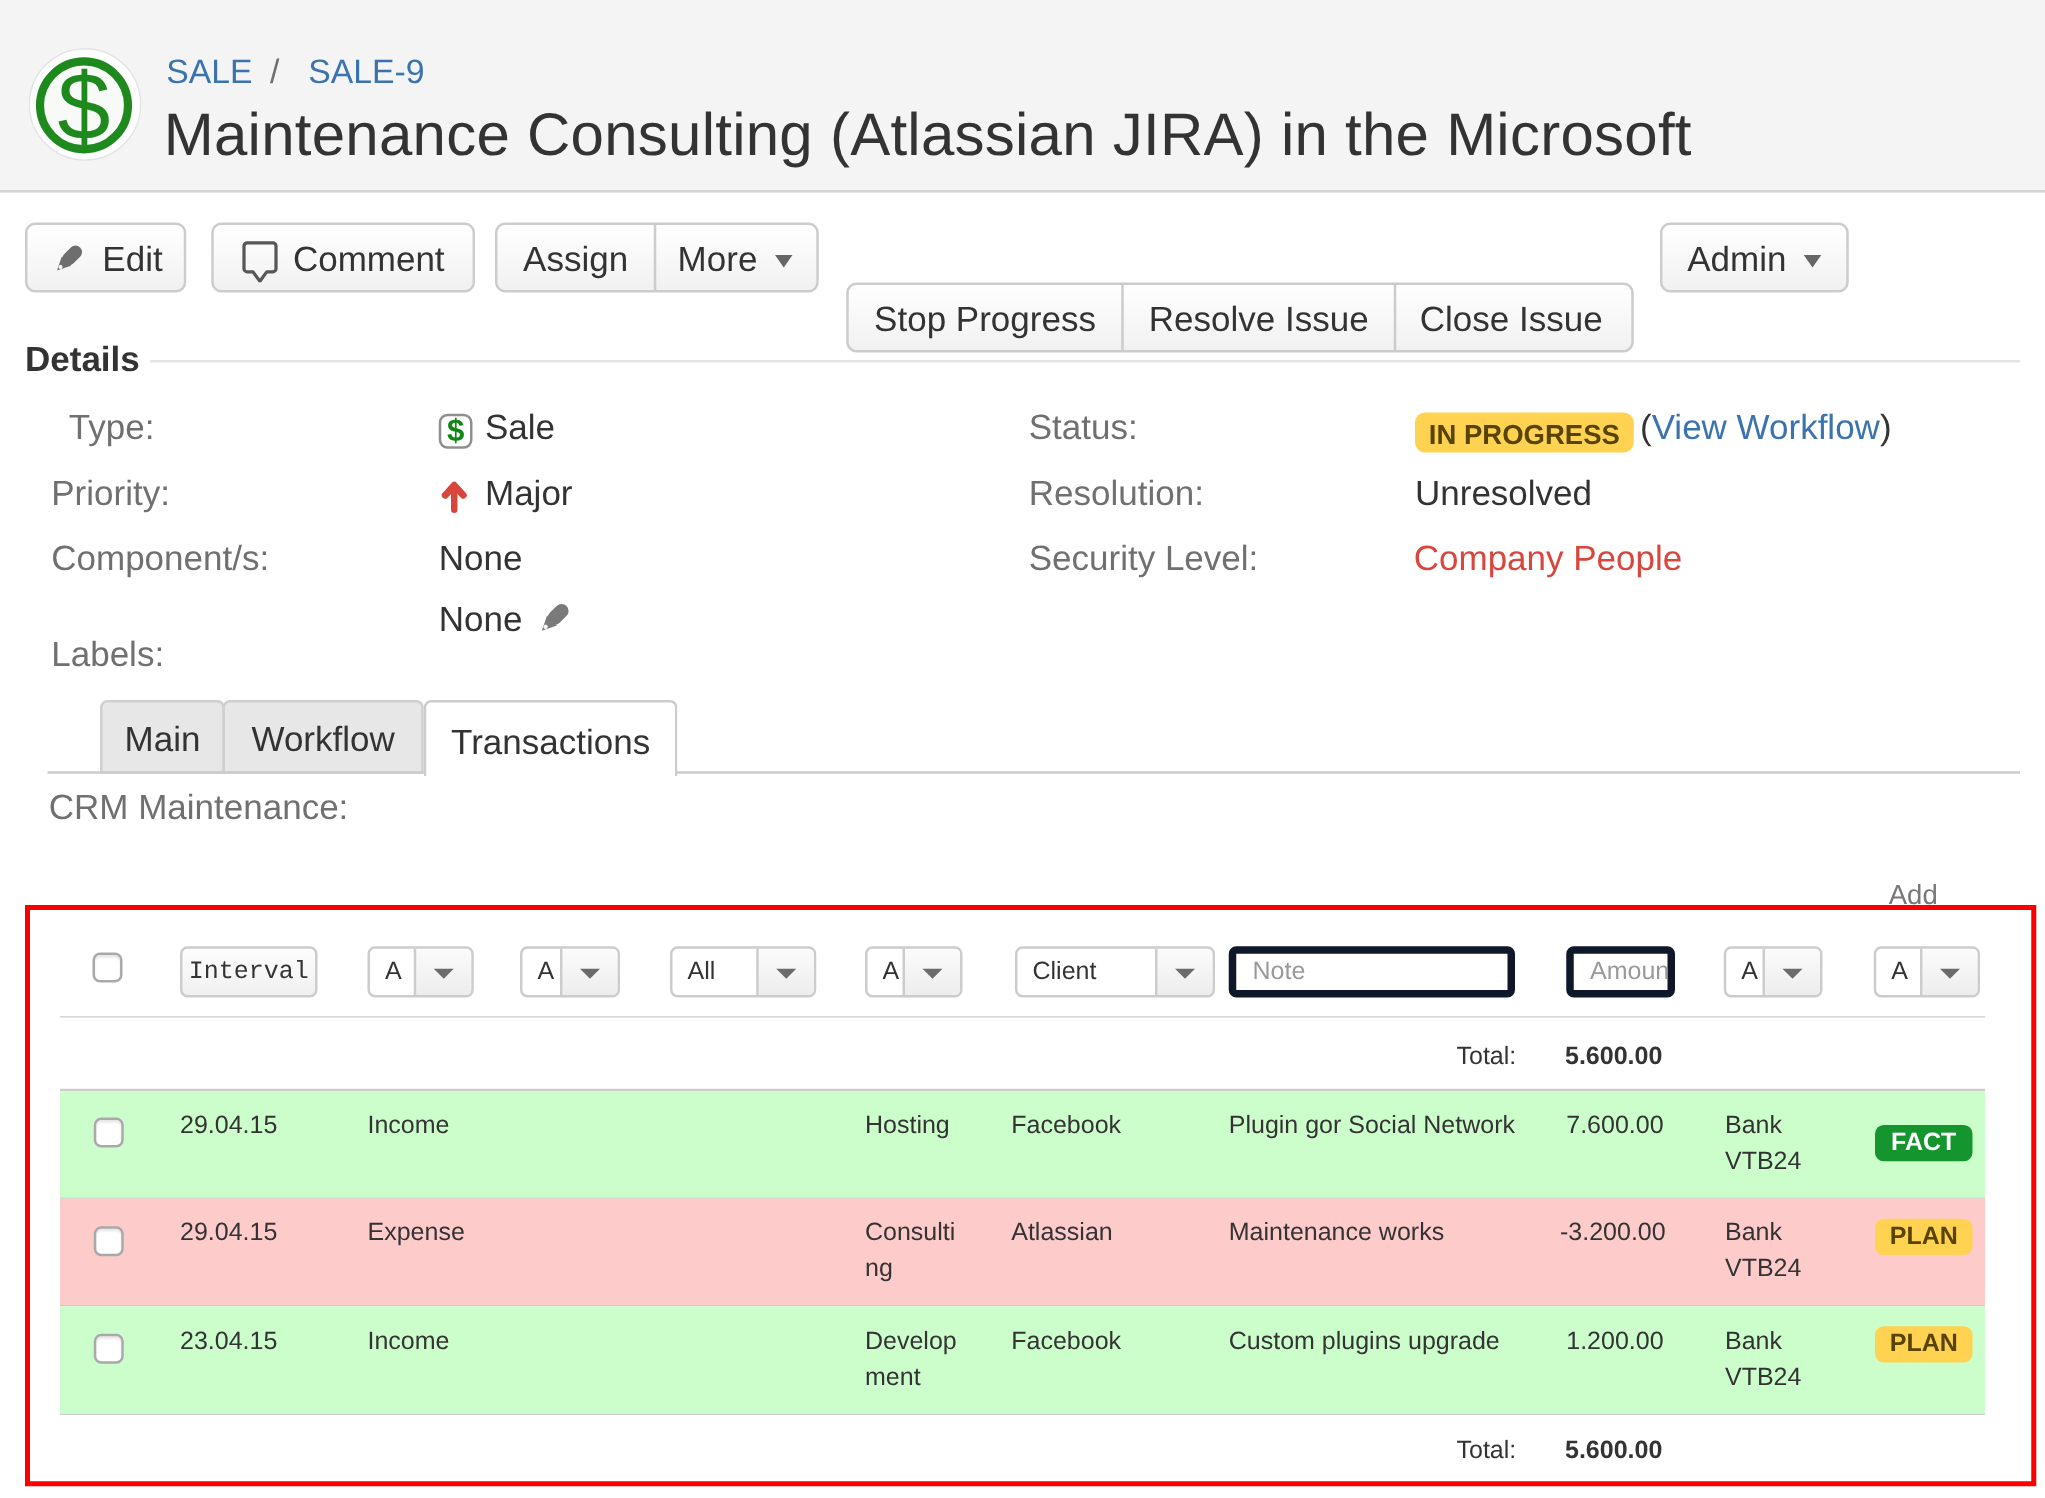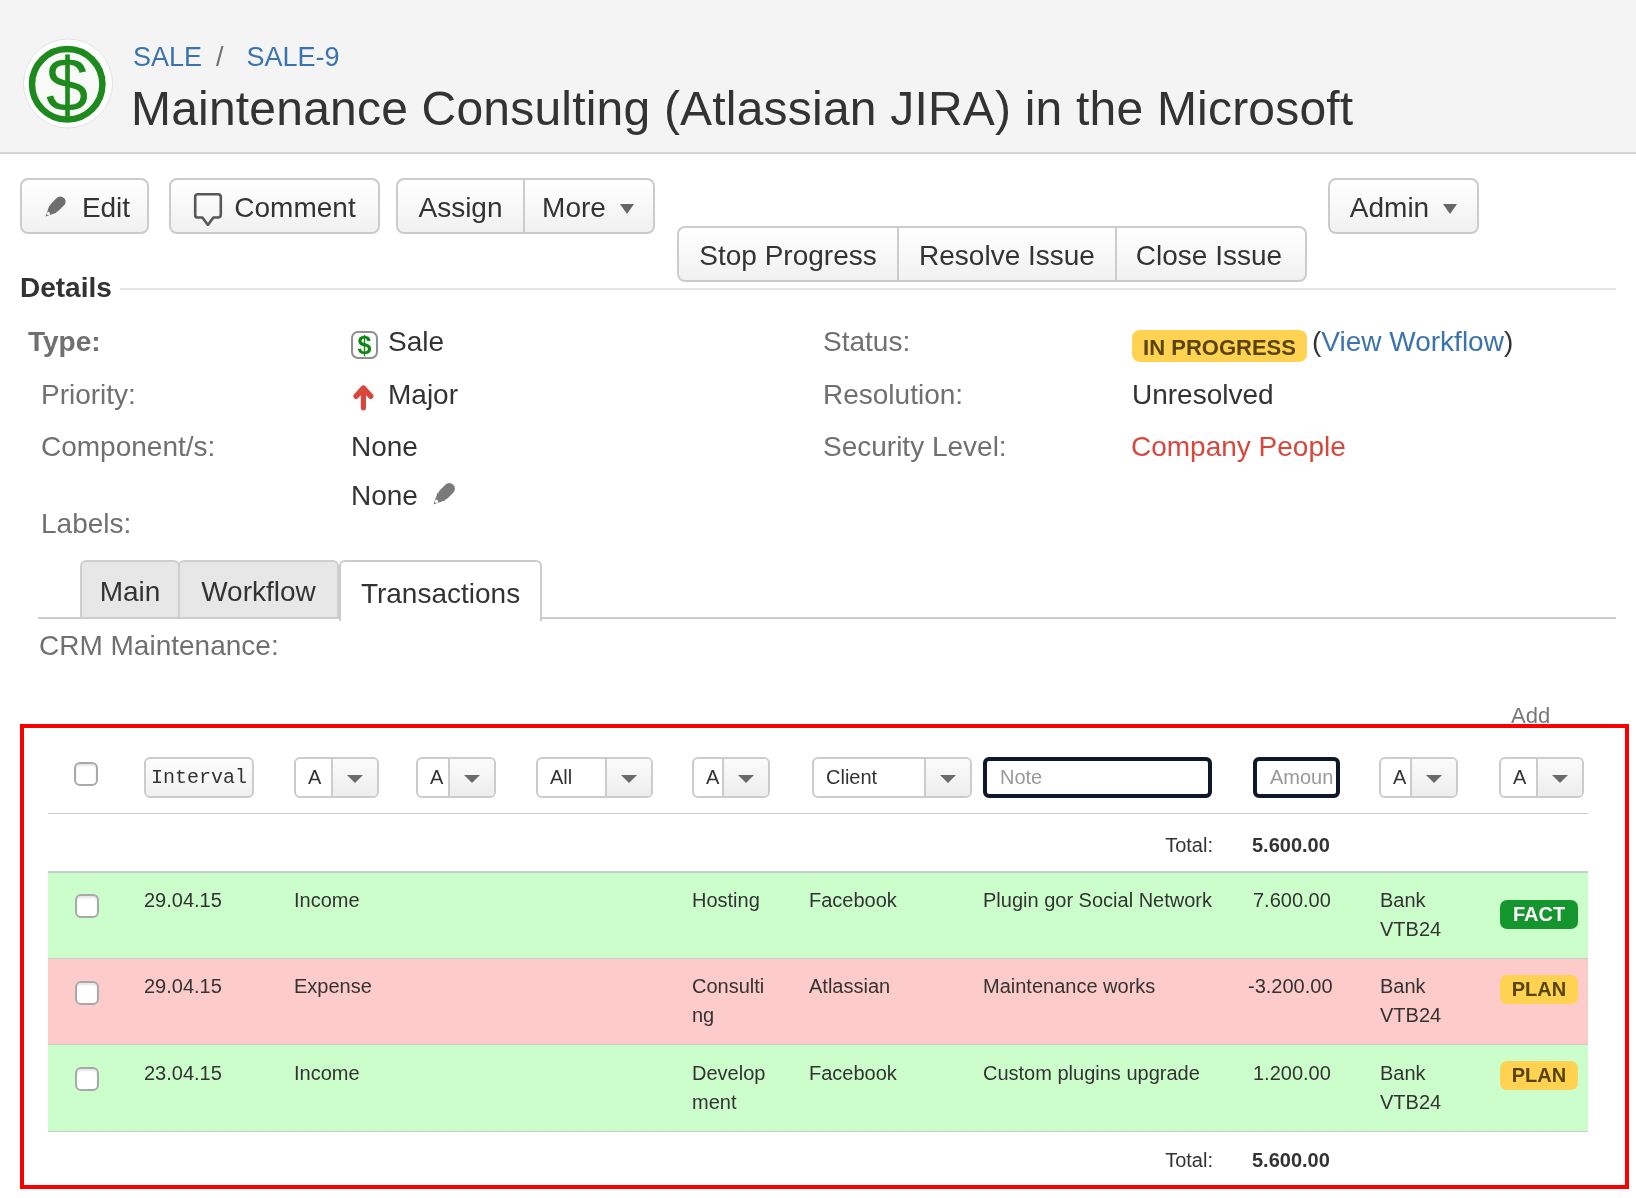--- a/index.html
+++ b/index.html
@@ -31,21 +31,21 @@
 
 #redbox { left:20px; top:724px; width:1609px; height:465px; border:4.5px solid #fb0000; background:#fff; }
 
 
 .cb { width:24px; height:24px; background:#fff; border:2px solid #a9a9a9; border-radius:6px; box-shadow:inset 0 2px 2px rgba(0,0,0,0.10); }
 .fbtn { height:41px; border:2px solid #ccc; border-radius:6px; background:linear-gradient(#fdfdfd,#f0f0f0); color:#333; font-size:20px; display:flex; align-items:center; justify-content:center; }
 .sel { height:41px; border:2px solid #ccc; border-radius:6px; background:#fff; display:flex; overflow:hidden; }
 .sel .txt { flex:1; display:flex; align-items:center; font-size:20px; color:#333; overflow:hidden; padding-left:12px; white-space:nowrap; }
 .sel .arr { width:46px; flex:none; border-left:2px solid #ccc; background:linear-gradient(#fbfbfb,#ededed); display:flex; align-items:center; justify-content:center; }
 .sel .arr i { width:0; height:0; border-left:8.5px solid transparent; border-right:8.5px solid transparent; border-top:8.5px solid #6b6b6b; margin-top:2px; }
-.inp { height:41px; border:4px solid #0f172a; border-radius:6px; background:#fff; font-size:20px; color:#999; display:flex; align-items:center; padding-left:13px; overflow:hidden; white-space:nowrap; }
+.inp { height:41px; border:6px solid #0f172a; border-radius:6px; background:#fff; font-size:20px; color:#999; display:flex; align-items:center; padding-left:13px; overflow:hidden; white-space:nowrap; }
 
 
 .cell { font-size:20px; line-height:29px; color:#333; }
 .badge { height:29px; border-radius:7px; font-size:20px; font-weight:bold; display:flex; align-items:center; justify-content:center; }
 .fact { background:#15952d; color:#fff;margin-top:12px; }
 .plan { background:#ffd351; color:#594300; }
 .rowline { left:48px; width:1540px; height:1px; background:#ccc; }
 </style>
 </head>
 <body>
@@ -82,21 +82,21 @@
 <div class="grp abs" style="left:677px; top:178px; width:630px;margin-top:48px;">
   <div style="width:218px;">Stop Progress</div>
   <div style="width:218px;">Resolve Issue</div>
   <div style="width:186px;">Close Issue</div>
 </div>
 <div class="btn abs" style="left:1328px; top:178px; width:151px;">Admin<i class="tri"></i></div>
 
 <div class="abs" style="left:20px; top:274px; font-size:28px; font-weight:bold; color:#333; line-height:27px;">Details</div>
 <div class="abs" style="left:120px; top:288px; width:1496px; height:2px; background:#e4e4e4;"></div>
 
-<div class="dlab abs" style="left:28px; top:327px;font-weight:bold;">Type:</div>
+<div class="dlab abs" style="left:55px; top:327px;">Type:</div>
 <div class="abs" style="left:351px; top:331px; width:27px; height:28px; border:2px solid #8f8f8f; border-radius:7px; background:#fff; display:flex; align-items:center; justify-content:center;">
   <span style="font-size:25px; font-weight:bold; color:#0f8715; margin-top:1px;">$</span>
 </div>
 <div class="dval abs" style="left:388px; top:327px;">Sale</div>
 
 <div class="dlab abs" style="left:41px; top:380px;">Priority:</div>
 <svg class="abs" style="left:352px; top:383px;" width="23" height="28" viewBox="0 0 23 28">
   <path d="M4.2 13.2 L11.4 5.2 L18.6 13.2" stroke="#d9463c" stroke-width="5.6" fill="none" stroke-linecap="round" stroke-linejoin="round"></path>
   <line x1="11.4" y1="7.5" x2="11.4" y2="24.8" stroke="#d9463c" stroke-width="5.2" stroke-linecap="round"></line>
 </svg>

